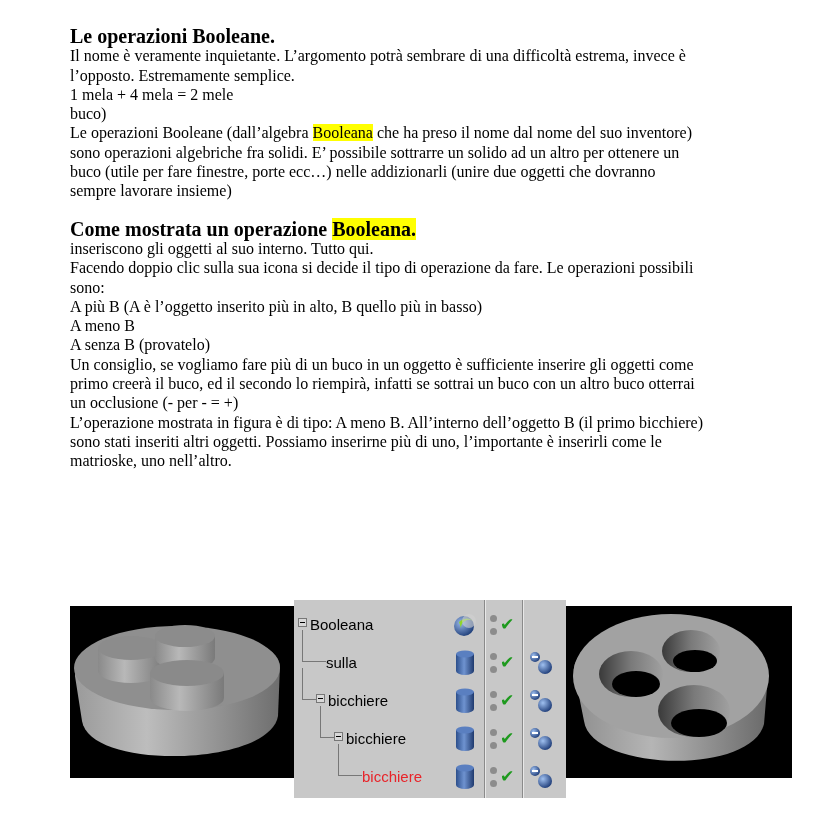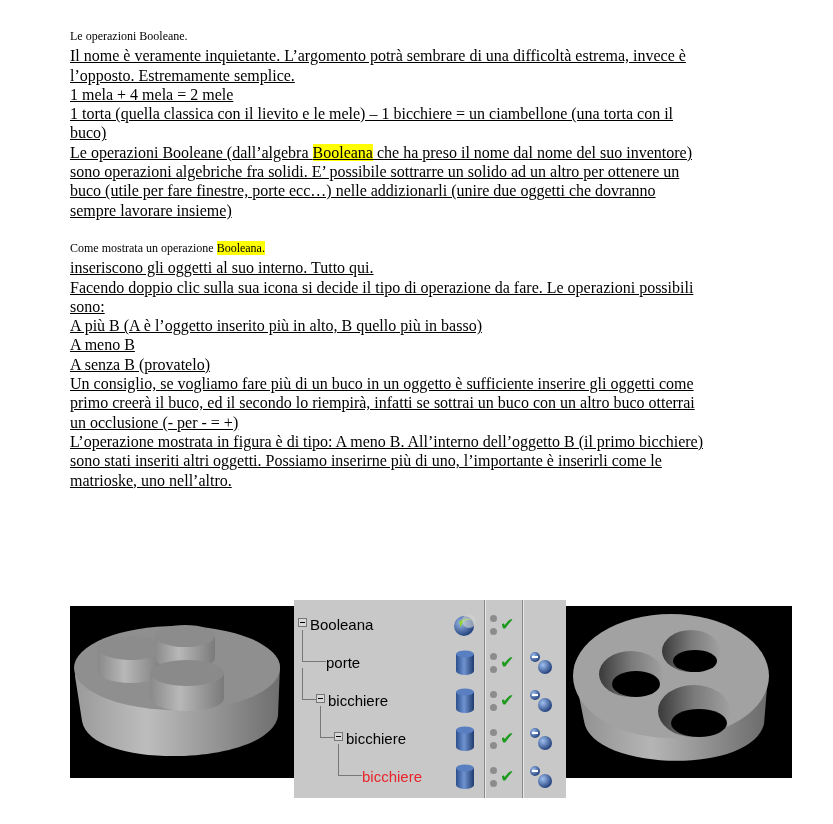--- a/index.html
+++ b/index.html
@@ -1,22 +1,22 @@
 <!DOCTYPE html>
 <html><head>
 <meta charset="utf-8">
 <style>
   html, body { margin: 0; padding: 0; background: #ffffff; }
   body { width: 833px; height: 824px; position: relative; overflow: hidden; }
   .doc {
     position: absolute; left: 70px; top: 27px; width: 730px;
     font-family: "Liberation Serif", serif; font-size: 16px; line-height: 19.3px; color: #000;
   }
-  .doc p { margin: 0; text-decoration: underline; }
-  .doc h2 { margin: 0; font-size: 12px; font-weight: normal; line-height: 19.3px; }
+  .doc p { margin: 0; }
+  .doc h2 { margin: 0; font-size: 20px; font-weight: bold; line-height: 19.3px; }
   .gap { height: 19px; }
   .hl { background: #ffff00; }
 
   .figs { position: absolute; left: 70px; top: 606px; width: 722px; height: 192px; }
   .render { position: absolute; top: 0; width: 225px; height: 172px; background: #000; overflow: hidden; }
   .render.left { left: 0; }
   .render.right { left: 496px; top: 0; width: 226px; height: 172px; }
   .render svg { display: block; }
 
   .tree {
@@ -41,21 +41,20 @@
   .tag-icon { position: absolute; left: 234px; top: 6px; }
 </style>
 </head>
 <body>
 
 <div class="doc">
   <h2>Le operazioni Booleane.</h2>
   <p>Il nome è veramente inquietante. L’argomento potrà sembrare di una difficoltà estrema, invece è</p>
   <p>l’opposto. Estremamente semplice.</p>
   <p>1 mela + 4 mela = 2 mele</p>
-  <p>1 torta (quella classica con il lievito e le mele) – 1 bicchiere = un ciambellone (una torta con il</p>
   <p>buco)</p>
   <p><span>Le operazioni Booleane (dall’algebra </span><span class="hl">Booleana</span><span> che ha preso il nome dal nome del suo inventore)</span></p>
   <p>sono operazioni algebriche fra solidi. E’ possibile sottrarre un solido ad un altro per ottenere un</p>
   <p>buco (utile per fare finestre, porte ecc…) nelle addizionarli (unire due oggetti che dovranno</p>
   <p>sempre lavorare insieme)</p>
   <div class="gap"></div>
   <h2><span>Come mostrata  un operazione </span><span class="hl">Booleana.</span></h2>
   <div id="sec2-lines">
       <p>inseriscono gli oggetti  al suo interno. Tutto qui.</p>
       <p>Facendo doppio clic sulla sua icona si decide il tipo di operazione da fare. Le operazioni possibili</p>
@@ -118,21 +117,21 @@
             </svg></span>
           <div class="dots">
             <span style="top:0"></span>
             <span style="top:13px"></span>
           </div>
           <span class="check">✔</span>
         </div>
         <div class="row" style="top: 44px;">
           <div class="vline" style="left:8px;top:-14px;height:31px"></div>
           <div class="hline" style="left:8px;top:17px;width:24px"></div>
-          <span class="label" style="left:32px">porte</span>
+          <span class="label" style="left:32px">sulla</span>
           <span class="obj-icon" style="left:160px"><svg width="22" height="26" viewBox="0 0 22 26">
               <defs>
                 <linearGradient id="cg" x1="0" x2="1">
                   <stop offset="0" stop-color="#2c4f8c"></stop>
                   <stop offset="0.45" stop-color="#6f93d0"></stop>
                   <stop offset="1" stop-color="#1f3a6e"></stop>
                 </linearGradient>
               </defs>
               <path d="M2,4 L2,21 A9,4 0 0 0 20,21 L20,4 Z" fill="url(#cg)"></path>
               <ellipse cx="11" cy="4" rx="9" ry="3.5" fill="#5a7fc0"></ellipse>

